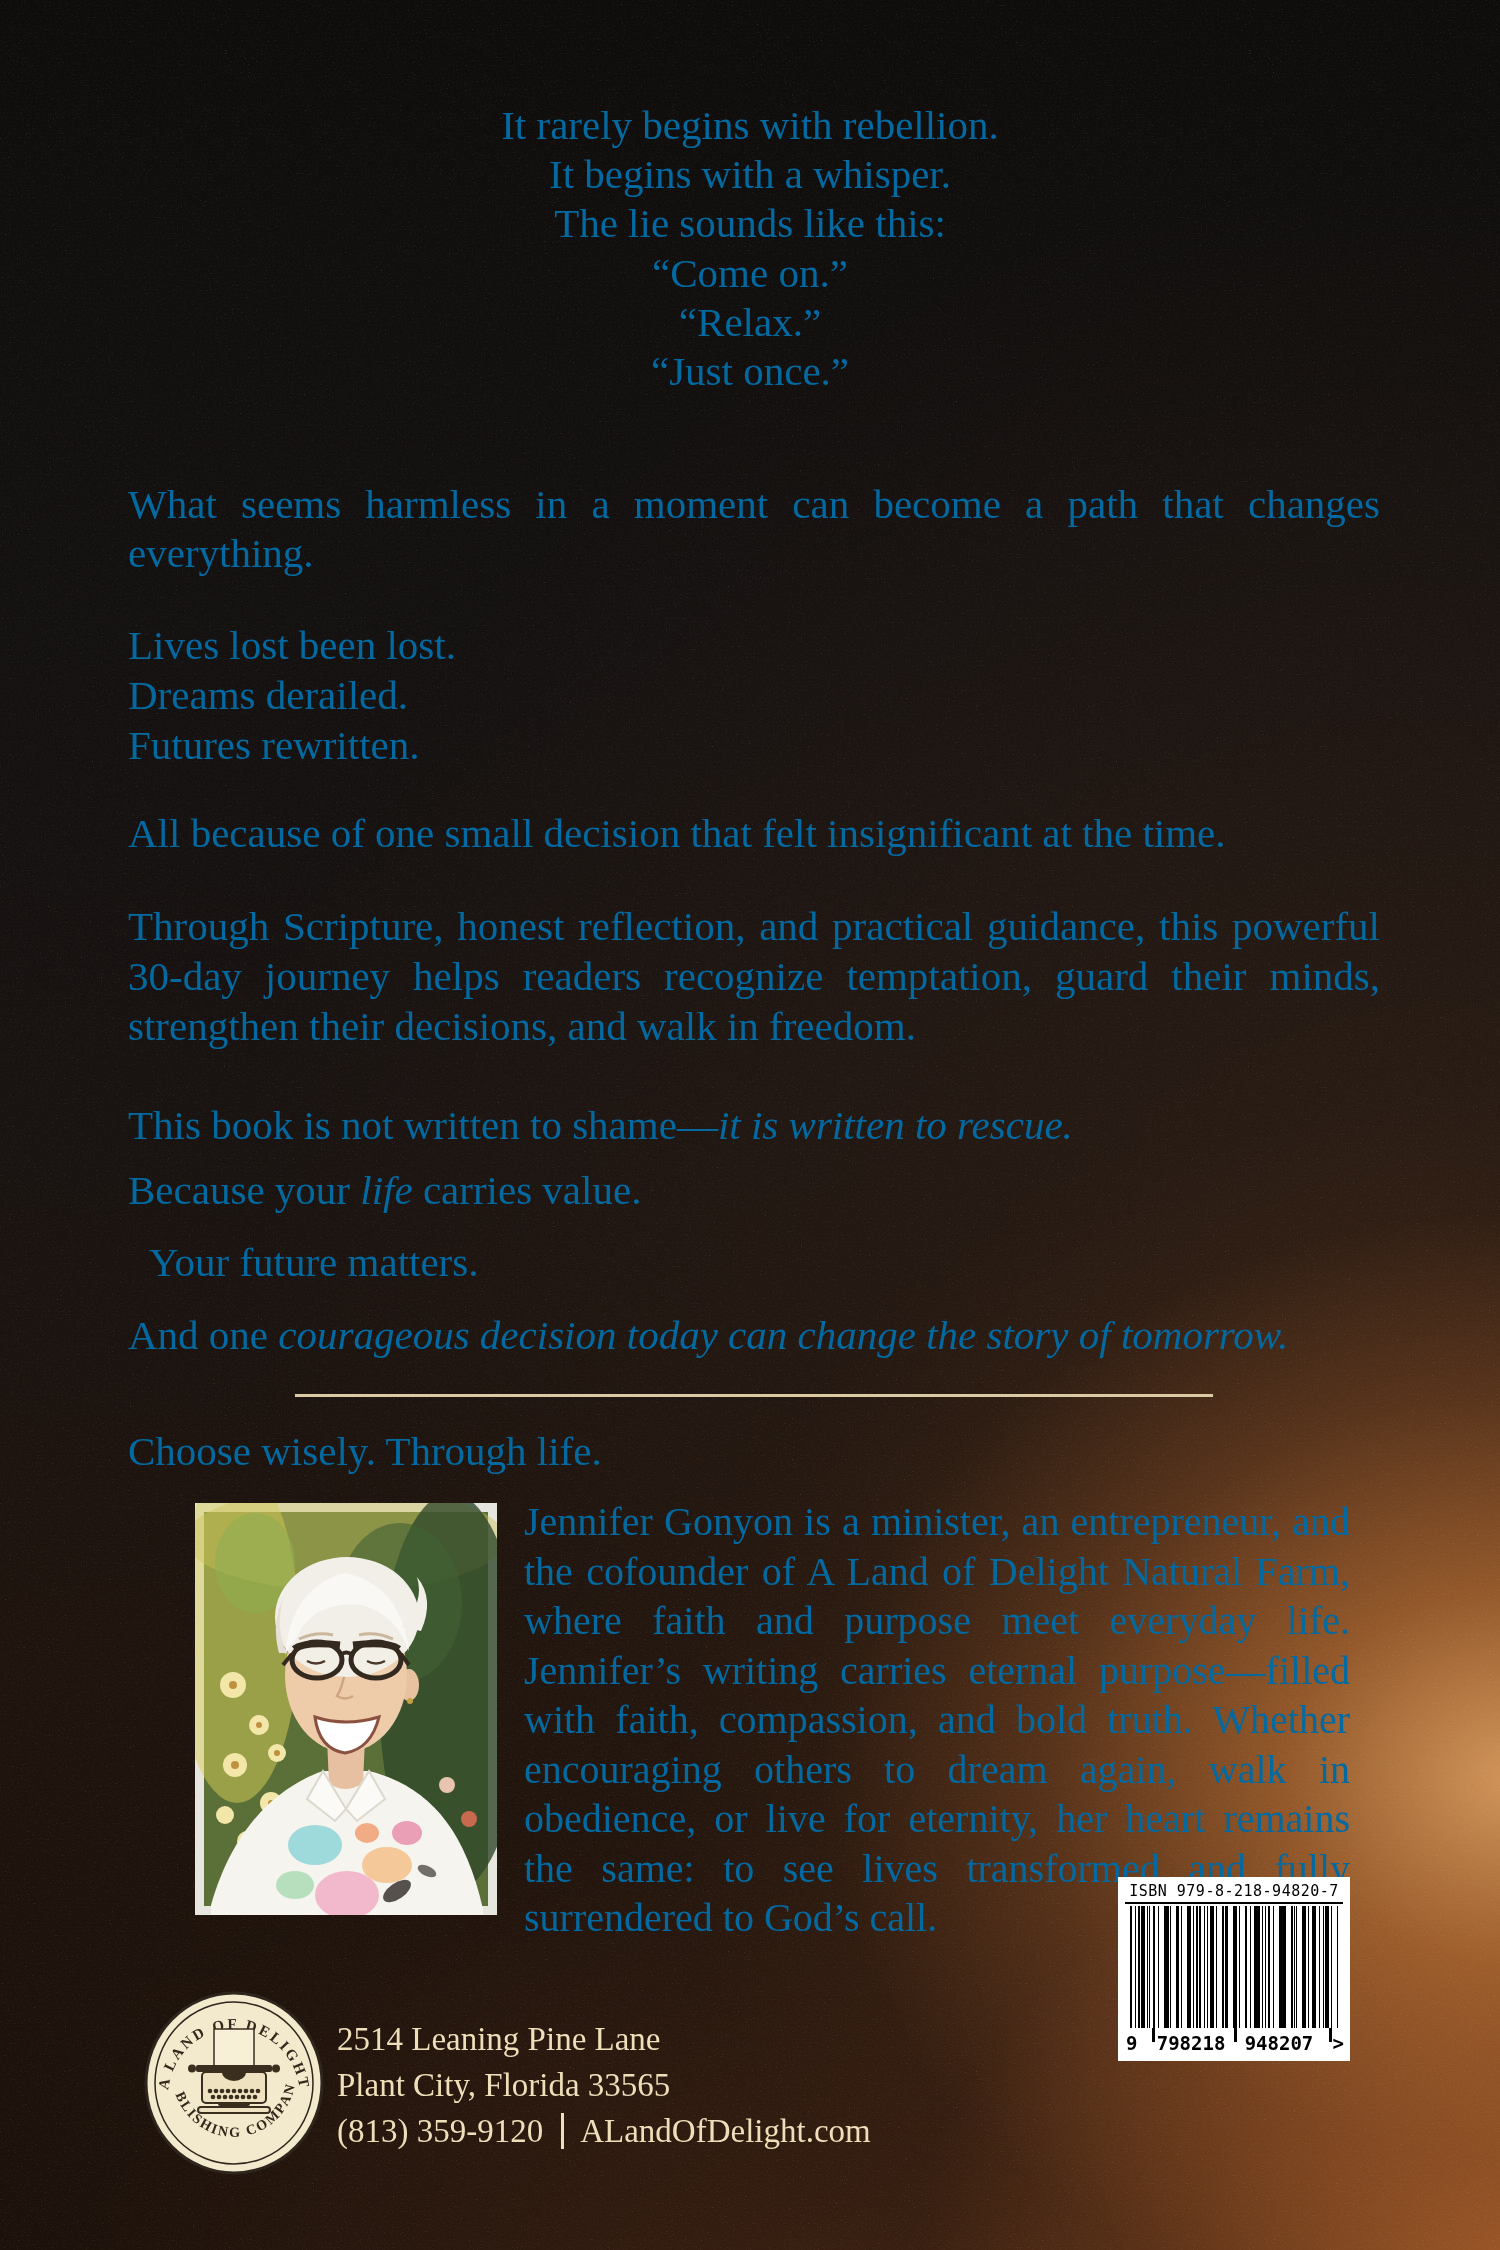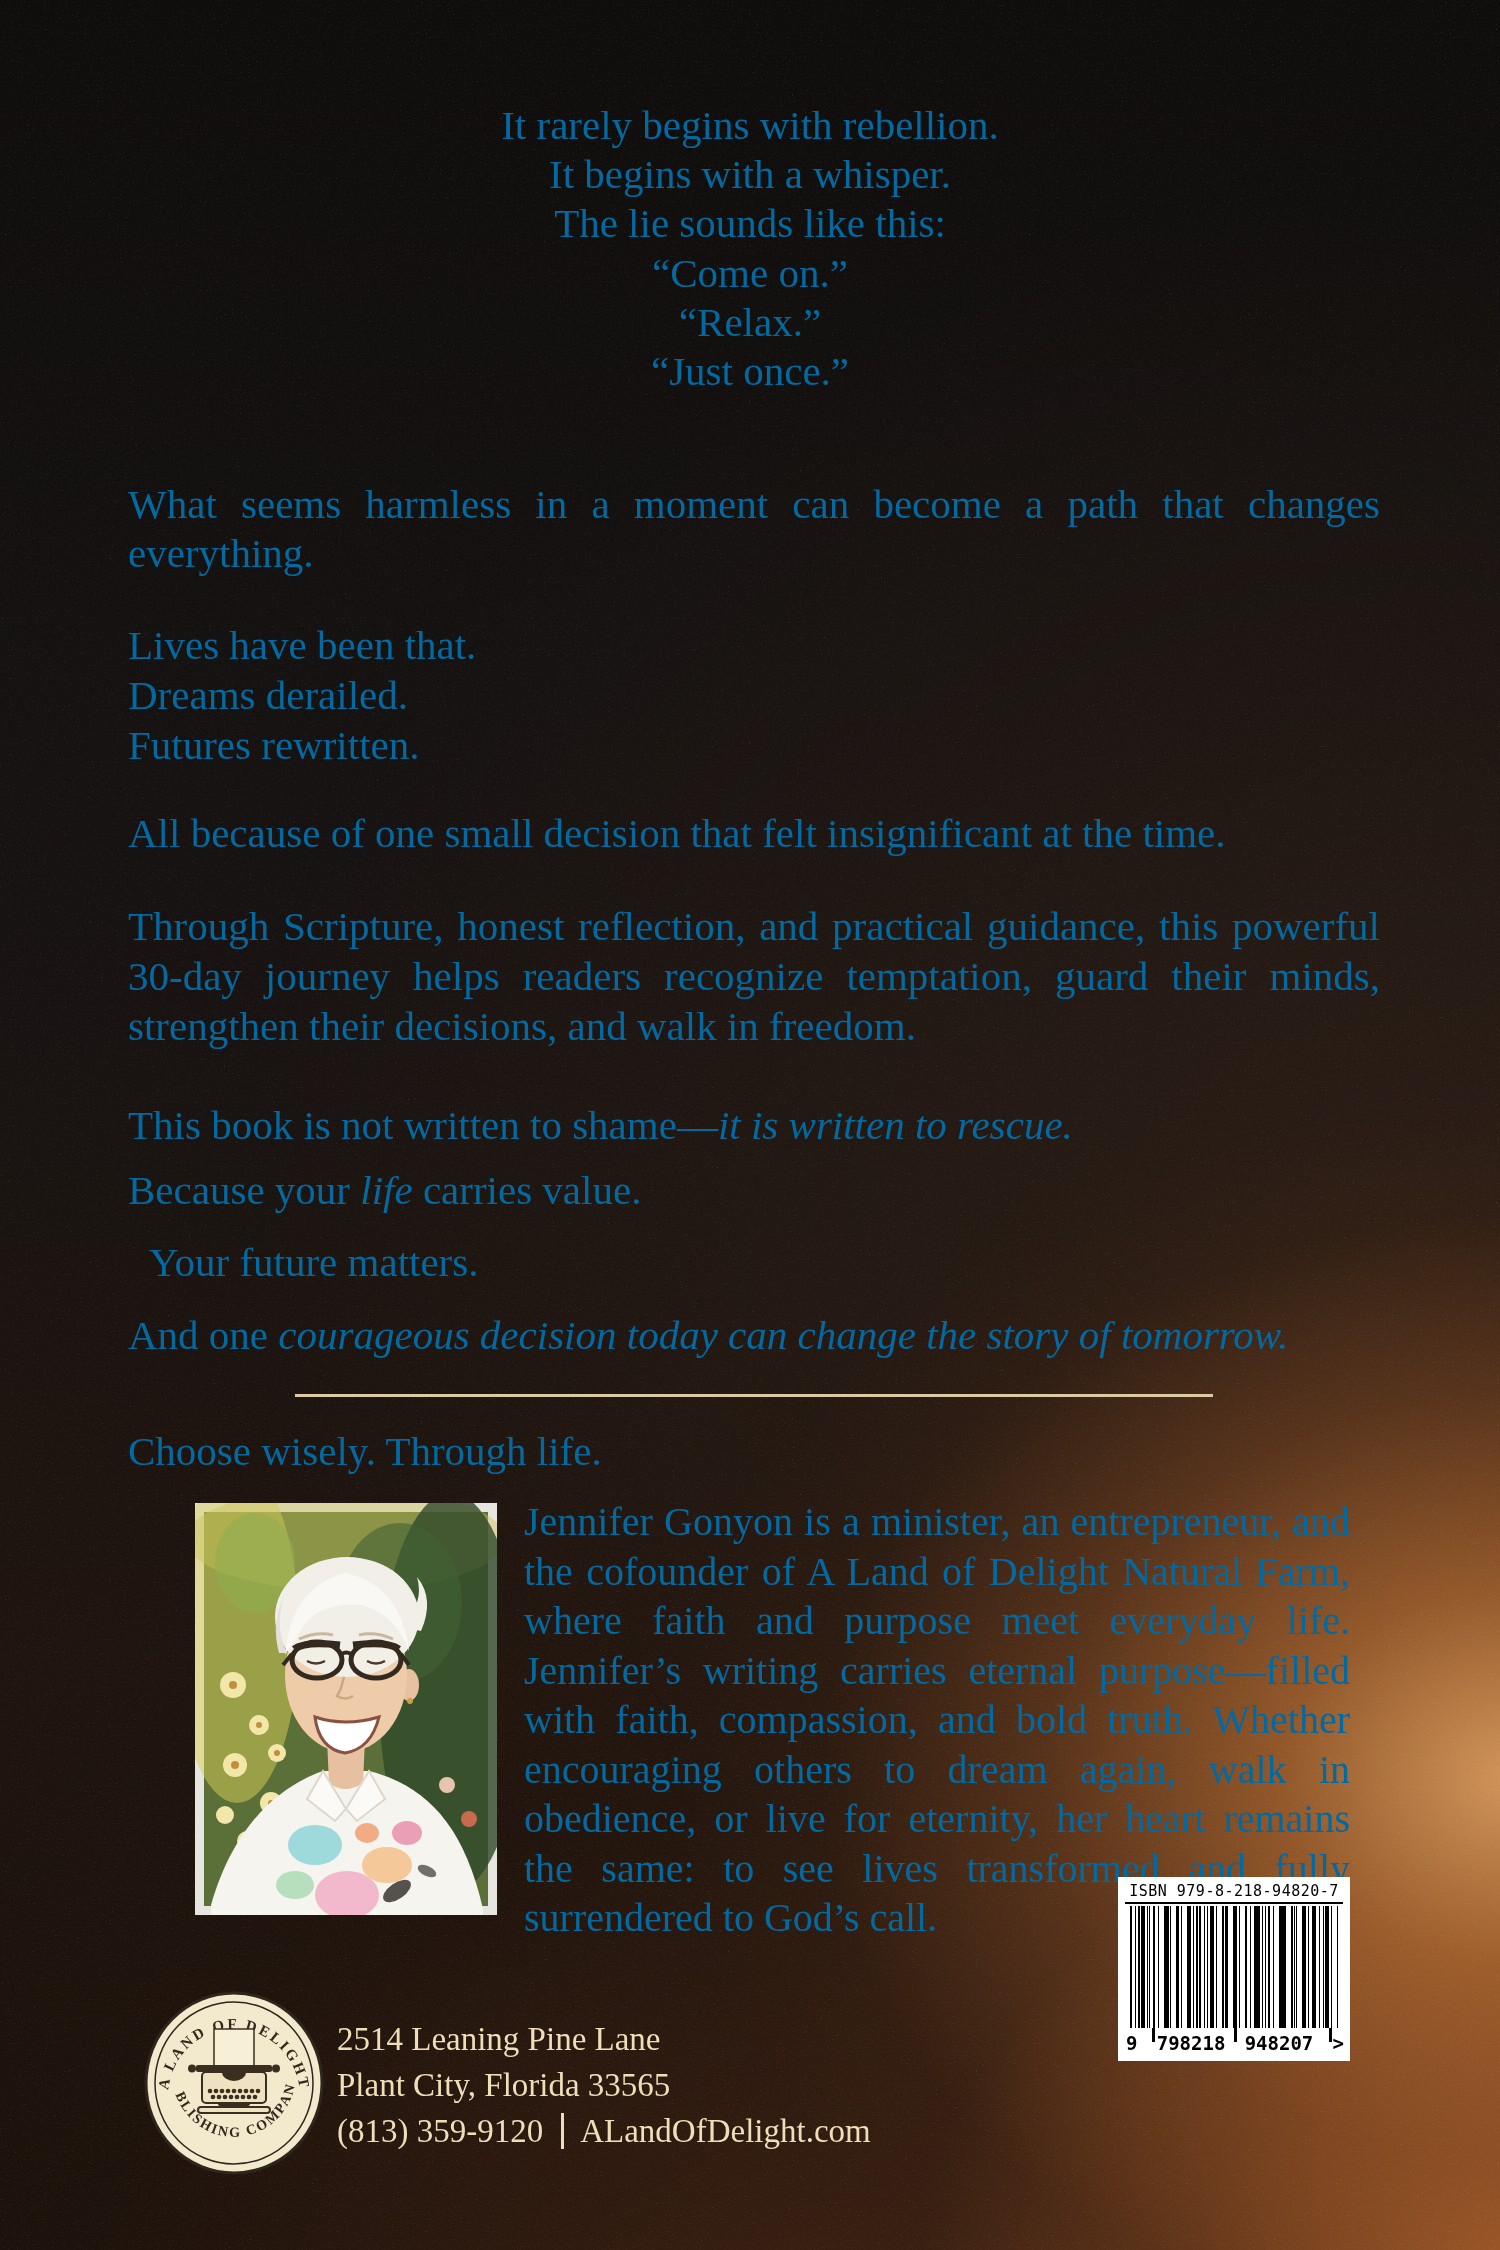--- a/index.html
+++ b/index.html
@@ -79,21 +79,21 @@
   <p class="iline" id="i2">It begins with a whisper.</p>
   <p class="iline" id="i3">The lie sounds like this:</p>
   <p class="iline" id="q1">“Come on.”</p>
   <p class="iline" id="q2">“Relax.”</p>
   <p class="iline" id="q3">“Just once.”</p>
 </div>
 
 <div id="para1" class="layer fs just">What seems harmless in a moment can become a path that changes everything.</div>
 
 <div id="triple" class="layer fs">
-  <div>Lives have been that.</div>
+  <div>Lives lost been lost.</div>
   <div>Dreams derailed.</div>
   <div>Futures rewritten.</div>
 </div>
 
 <div id="para2" class="layer fs">All because of one small decision that felt insignificant at the time.</div>
 
 <div id="para3" class="layer fs just">Through Scripture, honest reflection, and practical guidance, this powerful 30-day journey helps readers recognize temptation, guard their minds, strengthen their decisions, and walk in freedom.</div>
 
 <div id="rescue" class="layer fs"><span>This book is not written to shame—</span><span class="em">it is written to rescue.</span></div>
 

